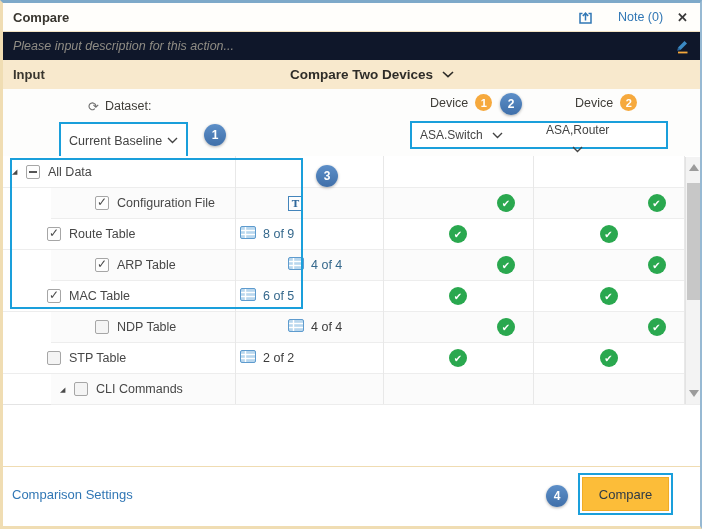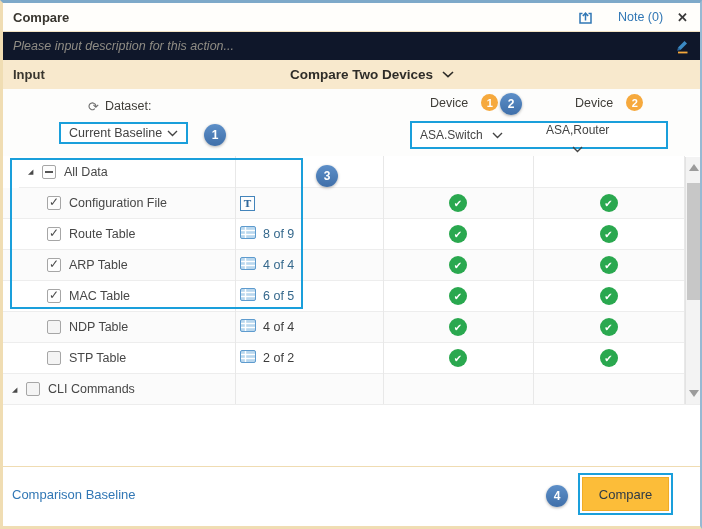--- a/index.html
+++ b/index.html
@@ -27,44 +27,44 @@
     background:#f8e9cd; display:flex; align-items:center; }
   .input-label { font-size:13px; font-weight:700; color:#39362f; padding-left:10px; }
   .mode-select { position:absolute; left:287px; display:flex; align-items:center; gap:9px;
     font-size:13.5px; font-weight:700; color:#2e2c28; cursor:pointer; }
   
   .controls { position:absolute; left:0; top:86px; width:697px; height:67px; background:#fdfdfc; }
   .ds-header { position:absolute; left:85px; top:10px; display:flex; align-items:center; gap:6px;
     font-size:12.5px; color:#3f3d38; }
   .refresh { font-size:13px; color:#6f6f6f; line-height:1; }
   .anno-box { border:2px solid #1a9fdb; background:transparent; }
-  .ds-select { position:absolute; left:56px; top:33px; width:129px; height:22px;
+  .ds-select { position:absolute; left:56px; top:33px; width:129px; height:37px;
     display:flex; align-items:center; justify-content:space-between; padding:0 8px;
     font-size:12.5px; color:#444; cursor:pointer; background:#fff; }
   .num-badge { width:22px; height:22px; border-radius:50%; color:#fff; font-size:12px; font-weight:700;
     display:flex; align-items:center; justify-content:center;
     background:linear-gradient(#5d8fc8,#3f6fa9); box-shadow:0 1px 3px rgba(0,0,0,.3); }
   .badge-ds { position:absolute; left:201px; top:35px; }
-  .dev-header { position:absolute; top:5px; display:flex; align-items:center; gap:13px;
+  .dev-header { position:absolute; top:5px; display:flex; align-items:center; gap:7px;
     font-size:12.5px; color:#3f3d38;justify-content:center; }
   .dev-h1 { left:427px; } .dev-h2 { left:572px; }
   .mini-badge { width:17px; height:17px; border-radius:50%; background:#f6a93d; color:#fff;
     font-size:11px; font-weight:700; display:flex; align-items:center; justify-content:center; }
   .badge-devs { position:absolute; left:497px; top:4px; }
   .dev-selects { position:absolute; left:407px; top:32px; width:258px; height:28px; background:#fff; }
   .dd-item { position:absolute; top:0; height:24px; display:flex; align-items:center; gap:9px;
     font-size:12px; color:#444; cursor:pointer; }
   .dd-1 { left:8px; } .dd-2 { left:134px;flex-direction:column; }
   
   .grid { position:absolute; left:0; top:153px; width:697px; height:249px;
     border-bottom:1px solid #e4e4e4; background:#fff; }
   .vline { position:absolute; top:0; width:1px; height:100%; background:#e8e8e8; }
   .g-row { display:flex; align-items:center; height:31px; border-bottom:1px solid #ededed; }
-  .g-row.first { height:32px;margin-left:16px; }
-  .g-row.alt { background:#fbfbfb; }
+  .g-row.first { height:32px; }
+  .g-row.alt { background:#fbfbfb;margin-left:48px; }
   .c-name { flex:0 0 232px; display:flex; align-items:center; padding-left:9px; }
   .c-name.child { padding-left:44px; }
   .c-count { flex:0 0 148px; display:flex; align-items:center; gap:7px; padding-left:5px; }
   .c-dev { flex:0 0 150px; display:flex; justify-content:center; }
   .c-dev2 { flex:0 0 151px; display:flex; justify-content:center; }
   .expander { width:14px; font-size:7px; color:#4a4a4a; cursor:pointer; line-height:1; }
   .cb { width:14px; height:14px; border:1px solid #a6a6a6; border-radius:2px; margin-right:8px;
     background:#fdfdfd; position:relative; cursor:pointer; flex:none; }
   .cb.unchecked { background:#f4f4f4; }
   .cb.checked::after { content:"✓"; position:absolute; left:1px; top:-2px; font-size:12px; color:#4c4c4c; }
@@ -347,20 +347,20 @@
 
     <div class="scrollbar">
       <span class="sb-arrow sb-up"></span>
       <span class="sb-thumb"></span>
       <span class="sb-arrow sb-down"></span>
     </div>
   </div>
 
   <div class="footer-divider"></div>
   <div class="footer">
-    <span class="settings-link">Comparison Baseline</span>
+    <span class="settings-link">Comparison Settings</span>
     <span class="num-badge badge-compare">4</span>
     <div class="compare-anno">
       <button class="compare-btn">Compare</button>
     </div>
   </div>
 
 </div>
 
 </body></html>

